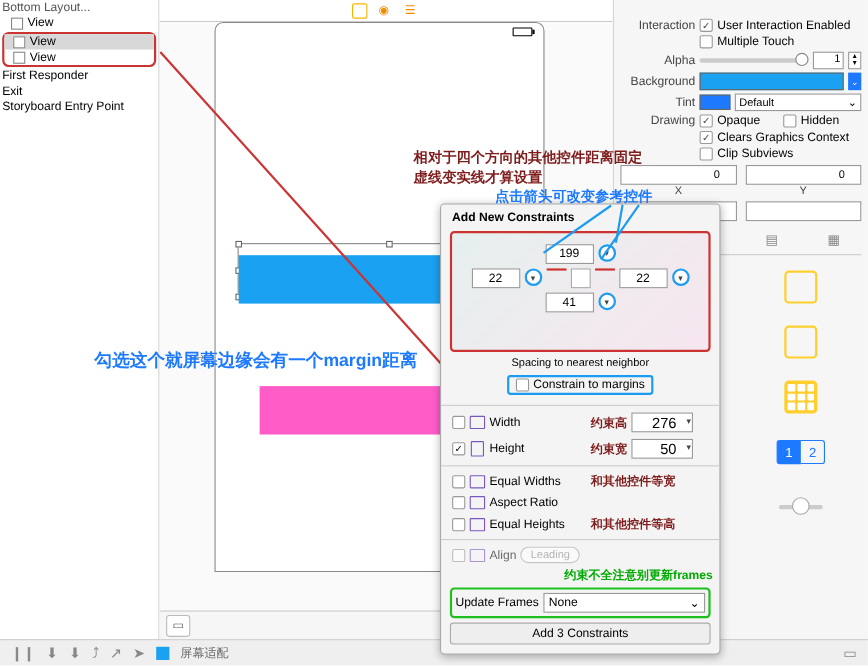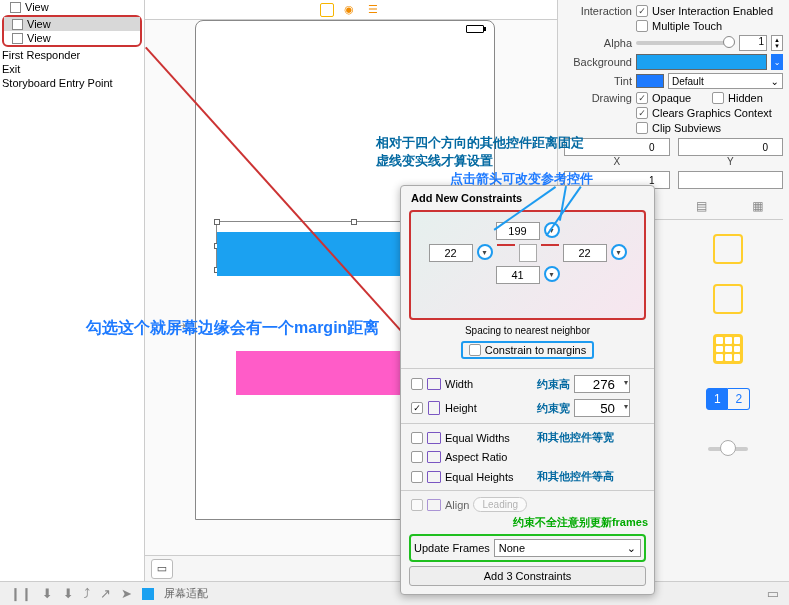--- a/index.html
+++ b/index.html
@@ -42,21 +42,21 @@
     .pin-row { display: flex; align-items: flex-start; justify-content: center; gap: 4px; margin: 4px 0; }
     .pin-input { width: 44px; height: 18px; background: #fff; border: 1px solid #999; text-align: center; font-size: 11px; }
     .pin-dd { width: 16px; height: 16px; border: 2px solid #1d9bf0; border-radius: 50%; background: #fff; display: inline-flex; align-items: center; justify-content: center; font-size: 8px; color: #444; }
     .pin-center { width: 18px; height: 18px; border: 1px solid #aaa; background: #fff; }
     .pin-link { width: 18px; height: 2px; background: #c33; }
     .spacing-label { text-align: center; font-size: 10px; color: #000; padding: 3px 0; }
     .pop-row { display: flex; align-items: center; padding: 3px 10px; gap: 4px; }
     .chk { width: 12px; height: 12px; border: 1px solid #999; background: #fff; border-radius: 2px; display: inline-flex; align-items: center; justify-content: center; font-size: 9px; }
     .dim-icon { width: 14px; height: 12px; border: 1.5px solid #7a56c2; border-radius: 1px; display:inline-block; }
     .row-label { width: 88px; }
-    .anno-red { color: #0369a1; font-weight: bold; }
+    .anno-red { color: #7f1d1d; font-weight: bold; }
     .anno-blue { color: #1d7aff; font-weight: bold; }
     .anno-green { color: #0a0; font-weight: bold; }
     .val-input { width: 56px; height: 18px; border: 1px solid #999; background: #fff; text-align: right; padding-right: 14px; position: relative; }
     .val-wrap { position: relative; }
     .val-caret { position:absolute; right:2px; top:3px; font-size:8px; color:#444;}
     .margins-row { display:flex; justify-content:center; padding: 2px 0 6px; }
     .margins-box { border: 2px solid #1d9bf0; border-radius: 3px; padding: 1px 6px; display:flex; align-items:center; gap:4px; }
     .sep { height:1px; background:#ccc; margin: 3px 0; }
     .update-row { border: 2px solid #1fbf1f; border-radius: 4px; margin: 4px 8px; padding: 3px; display:flex; align-items:center; gap:4px;}
     .update-select { flex:1; height:18px; border:1px solid #999; background:#fff; display:flex; align-items:center; padding:0 4px; justify-content:space-between; font-size:11px;}
@@ -68,21 +68,21 @@
     
     
     .canvas-bottom { position:absolute; bottom:0; left:0; right:0; height:26px; border-top:1px solid #ccc; background:#f6f6f6; display:flex; align-items:center; padding:0 6px; justify-content:space-between;}
     .tb-btn { width:22px; height:20px; border:1px solid #bbb; border-radius:3px; background:#fff; display:inline-flex; align-items:center; justify-content:center; font-size:11px; color:#555;}
     .seg { display:flex; }
     .seg .tb-btn { border-radius:0; border-right:none; }
     .seg .tb-btn:first-child{border-radius:3px 0 0 3px}.seg .tb-btn:last-child{border-radius:0 3px 3px 0;border-right:1px solid #bbb}
     .pin-active { border:2px solid #cc3333; }
     
     
-    .inspector { width: 232px; background: #f6f6f6; border-left: 1px solid #ccc; padding: 2px 6px; font-size: 11px; overflow:hidden;}
+    .inspector { width: 232px; background: #f6f6f6; border-left: 1px solid #ccc; padding: 14px 6px; font-size: 11px; overflow:hidden;}
     .insp-row { display:flex; align-items:center; margin:3px 0; gap:4px; }
     .insp-label { width: 68px; text-align:right; color:#444; }
     .insp-chk { width:12px; height:12px; border:1px solid #999; border-radius:2px; background:#fff; display:inline-flex;align-items:center;justify-content:center;font-size:9px;color:#444;}
     .slider { flex:1; height:4px; background:#ccc; border-radius:2px; position:relative;}
     .slider .knob { width:12px;height:12px;border-radius:50%;background:#fff;border:1px solid #888;position:absolute;top:-5px; right:0;}
     .num { width:28px; height:16px; border:1px solid #999; background:#fff; text-align:right; padding-right:2px; font-size:10px;}
     .stepper { width:12px;height:16px;border:1px solid #999;background:#fff;font-size:7px;display:flex;flex-direction:column;align-items:center;justify-content:center;line-height:6px;}
     .color-swatch { flex:1; height:16px; border:1px solid #666; }
     .color-dd { width:12px;height:16px;background:#1d7aff;color:#fff;font-size:8px;display:flex;align-items:center;justify-content:center;}
     .select { flex:1;height:16px;border:1px solid #999;background:#fff;display:flex;align-items:center;padding:0 3px;font-size:10px;justify-content:space-between;}
@@ -121,20 +121,21 @@
     .red-line { position:absolute; width:2px; background:#cc3333; transform-origin: top left; }
     .blue-line { position:absolute; width:2px; background:#1d9bf0; transform-origin: top left; }
   </style>
 </head>
 <body>
 
 <div class="root">
  <div class="main-row">
 
   <div class="sidebar">
+    <div class="sidebar-item truncated">Bottom Layout...</div>
     <div class="sidebar-item">
           <span class="sb-icon"></span>
           <span>View</span>
         </div>
     <div class="sidebar-group">
       <div class="sidebar-item highlight">
             <span class="sb-icon"></span>
             <span>View</span>
           </div>
       <div class="sidebar-item">

